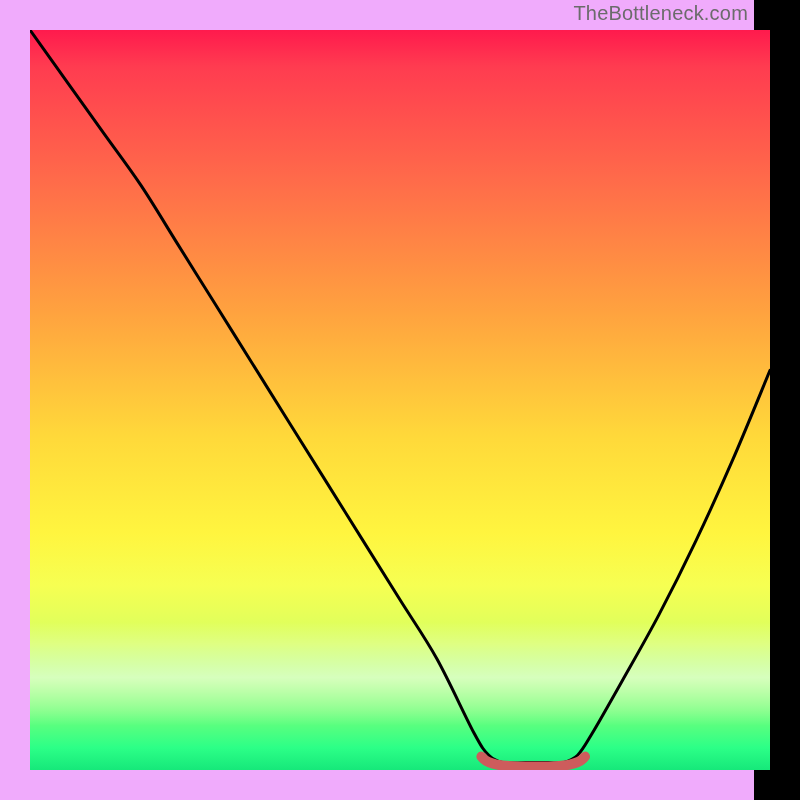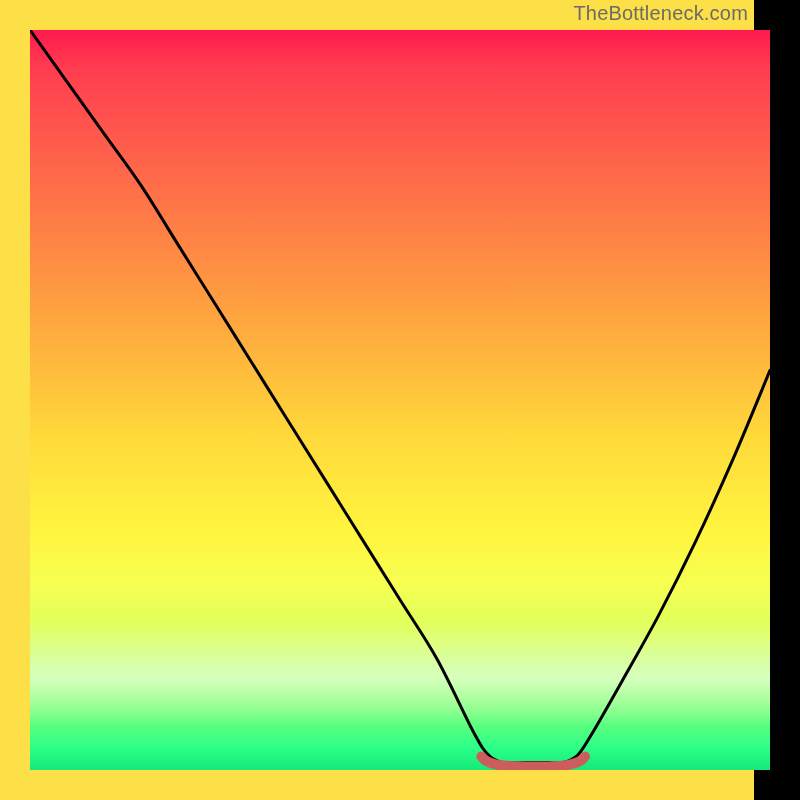--- a/index.html
+++ b/index.html
@@ -10,21 +10,21 @@
     background: #000;
     overflow: hidden;
     font-family: Arial, Helvetica, sans-serif;
   }
   .frame {
     position: absolute;
     left: 0;
     top: 0;
     width: 754px;
     height: 800px;
-    background: #fde047;
+    background: #f0abfc;
   }
   .plot {
     position: absolute;
     left: 30px;
     top: 30px;
     width: 740px;
     height: 740px;
     overflow: hidden;
   }
   

